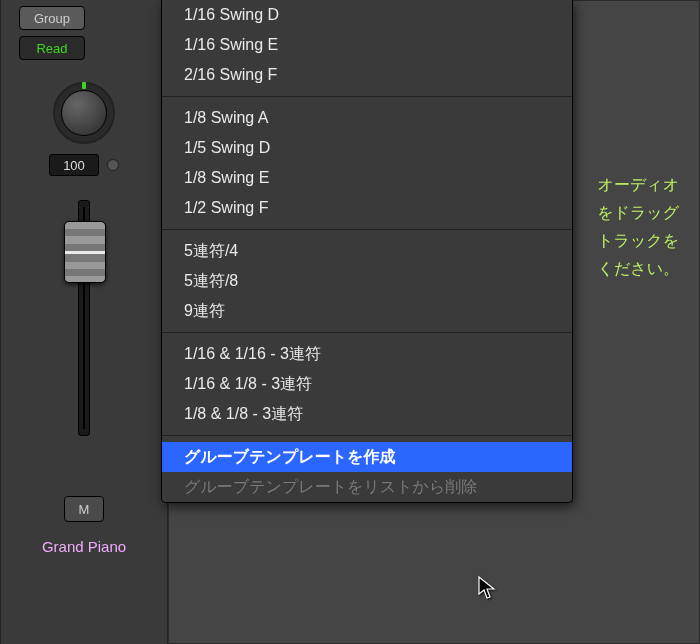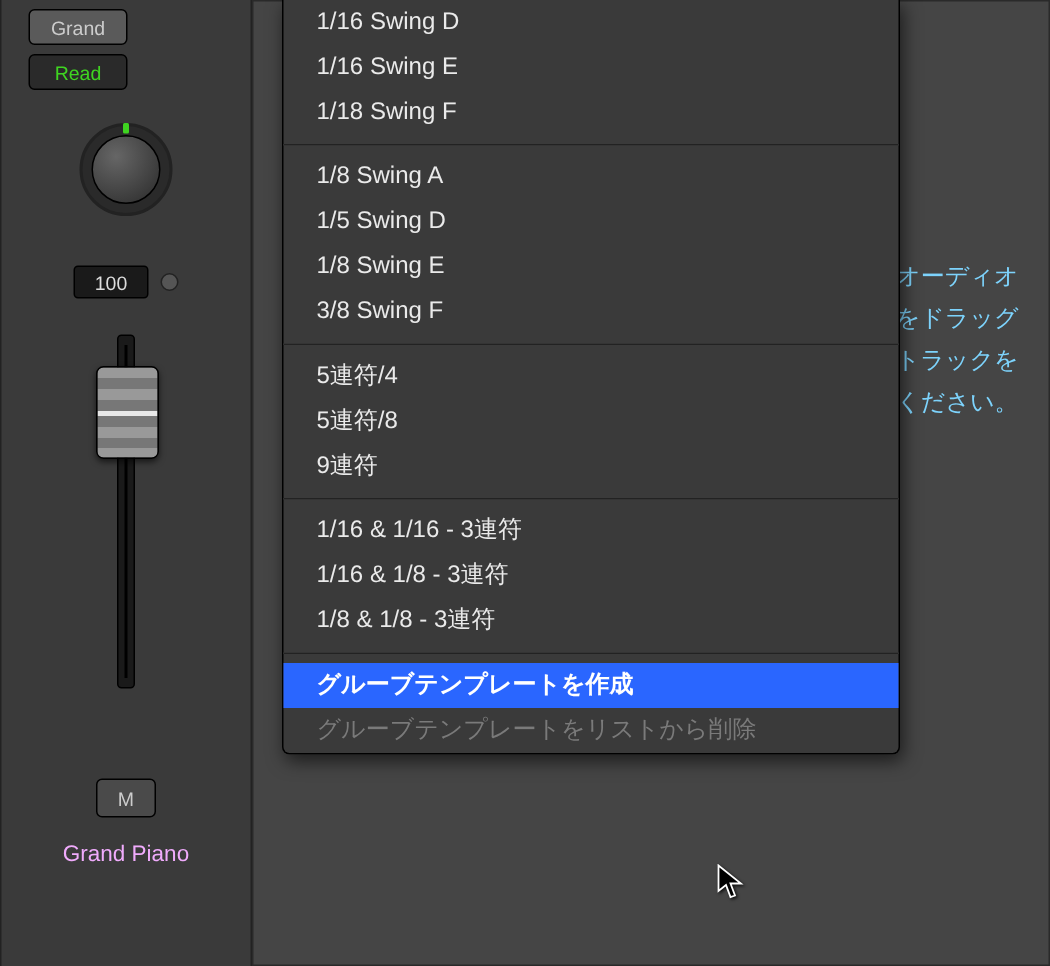--- a/index.html
+++ b/index.html
@@ -5,66 +5,66 @@
     * { margin: 0; padding: 0; box-sizing: border-box; font-family: "Helvetica Neue", Arial, sans-serif; }
     body { width: 700px; height: 644px; background: #1a1a1a; overflow: hidden; position: relative; }
     
     
     .channel-strip { position: absolute; left: 0; top: 0; width: 168px; height: 100%; background: #3a3a3a; padding: 0 12px; border-left: 1px solid #222; border-right: 1px solid #222; }
     
     .btn { display: flex; align-items: center; justify-content: center; height: 24px; border-radius: 4px; font-size: 13px; margin-top: 6px; border: 1px solid #000; background: #4a4a4a; color: #ccc; cursor: pointer; }
     .btn-group { width: 66px; margin-left: 6px; background: #5a5a5a; }
     .btn-read { width: 66px; margin-left: 6px; background: #2a2a2a; color: #3fd421; }
     
-    .pan-area { margin-top: 22px; display: flex; flex-direction: column; align-items: center; gap: 23px; }
+    .pan-area { margin-top: 22px; display: flex; flex-direction: column; align-items: center; }
     .pan-knob { width: 62px; height: 62px; position: relative; }
     .knob-ring { position: absolute; inset: 0; border-radius: 50%; border: 2px solid #222; background: #2a2a2a; }
     .knob-cap { position: absolute; inset: 8px; border-radius: 50%; background: radial-gradient(circle at 35% 30%, #666, #2a2a2a); border: 1px solid #000; }
     .knob-tick { position: absolute; top: 0; left: 50%; transform: translateX(-50%); width: 4px; height: 7px; background: #3fd421; border-radius: 1px; }
     .pan-row { display: flex; align-items: center; gap: 8px; margin-top: 10px; }
     .pan-value { width: 50px; height: 22px; background: #1a1a1a; color: #ddd; font-size: 13px; border: 1px solid #000; border-radius: 3px; display: flex; align-items: center; justify-content: center; }
     .pan-dot { width: 12px; height: 12px; border-radius: 50%; background: #555; border: 1px solid #222; }
     
     .fader-area { display: flex; flex-direction: column; align-items: center; margin-top: 24px; position: relative; }
     .fader-track { width: 12px; height: 236px; background: #1a1a1a; border: 1px solid #000; border-radius: 3px; position: relative; }
     .fader-slot { position: absolute; left: 50%; top: 6px; bottom: 6px; width: 2px; transform: translateX(-50%); background: #000; }
     .fader-cap { position: absolute; left: -15px; width: 42px; height: 62px; top: 20px; border-radius: 5px; background: linear-gradient(#999 0%,#999 12%,#777 12%,#777 24%,#999 24%,#999 36%,#777 36%,#777 48%,#e8e8e8 48%,#e8e8e8 54%,#777 54%,#777 66%,#999 66%,#999 78%,#777 78%,#777 90%,#999 90%); border: 1px solid #000; box-shadow: 0 2px 4px rgba(0,0,0,.6); }
     
     .mute-row { display: flex; justify-content: center; margin-top: 54px; }
     .btn-mute { width: 40px; height: 26px; background: #4a4a4a; color: #ccc; }
     
     .track-name { text-align: center; color: #f0abfc; font-size: 15px; margin-top: 16px; }
     
     
     .main-area { position: absolute; left: 168px; right: 0; top: 0; bottom: 0; background: #454545; border: 1px solid #2a2a2a; }
-    .helper-text { position: absolute; right: 20px; top: 170px; color: #7dd3fc; font-size: 16px; line-height: 28px; text-align: right; white-space: pre; }
+    .helper-text { position: absolute; right: 20px; top: 170px; color: #bef264; font-size: 16px; line-height: 28px; text-align: right; white-space: pre; }
     
     
-    .menu { position: absolute; left: 188px; top: 0; width: 412px; background: #3a3a3a; border: 1px solid #000; box-shadow: 2px 4px 12px rgba(0,0,0,.6); border-top: none; border-radius: 0 0 5px 5px; }
+    .menu { position: absolute; left: 161px; top: 0; width: 412px; background: #3a3a3a; border: 1px solid #000; box-shadow: 2px 4px 12px rgba(0,0,0,.6); border-top: none; border-radius: 0 0 5px 5px; }
     .menu-item { padding: 4px 22px; color: #eaeaea; font-size: 16px; line-height: 22px; cursor: pointer; }
     .menu-item.highlight { background: #2a66ff; color: #fff; font-weight: bold; }
     .menu-item.disabled { color: #7a7a7a; }
     .menu-divider { height: 1px; background: #555; border-top: 1px solid #222; margin: 6px 0; }
     
     
     .cursor { position: absolute; left: 478px; top: 576px; pointer-events: none; }
     .cursor svg { filter: drop-shadow(1px 1px 1px rgba(0,0,0,.8)); }
   </style>
 </head>
 <body>
 
 <div class="main-area">
   <div class="helper-text">オーディオ
 をドラッグ
 トラックを
 ください。</div>
 </div>
 
 <div class="channel-strip">
-  <div class="btn btn-group">Grand</div>
+  <div class="btn btn-group">Group</div>
   <div class="btn btn-read">Read</div>
 
   <div class="pan-area">
     <div class="pan-knob">
       <div class="knob-ring"></div>
       <div class="knob-cap"></div>
       <div class="knob-tick"></div>
     </div>
     <div class="pan-row">
       <div class="pan-value">100</div>
@@ -83,28 +83,28 @@
     <div class="btn btn-mute">M</div>
   </div>
 
   <div class="track-name">Grand Piano</div>
 </div>
 
 <div class="menu">
   <div>
     <div class="menu-item">1/16 Swing D</div>
     <div class="menu-item">1/16 Swing E</div>
-    <div class="menu-item">1/18 Swing F</div>
+    <div class="menu-item">2/16 Swing F</div>
   </div>
   <div class="menu-divider"></div>
   <div>
     <div class="menu-item">1/8 Swing A</div>
     <div class="menu-item">1/5 Swing D</div>
     <div class="menu-item">1/8 Swing E</div>
-    <div class="menu-item">3/8 Swing F</div>
+    <div class="menu-item">1/2 Swing F</div>
   </div>
   <div class="menu-divider"></div>
   <div>
     <div class="menu-item">5連符/4</div>
     <div class="menu-item">5連符/8</div>
     <div class="menu-item">9連符</div>
   </div>
   <div class="menu-divider"></div>
   <div>
     <div class="menu-item">1/16 &amp; 1/16 - 3連符</div>

